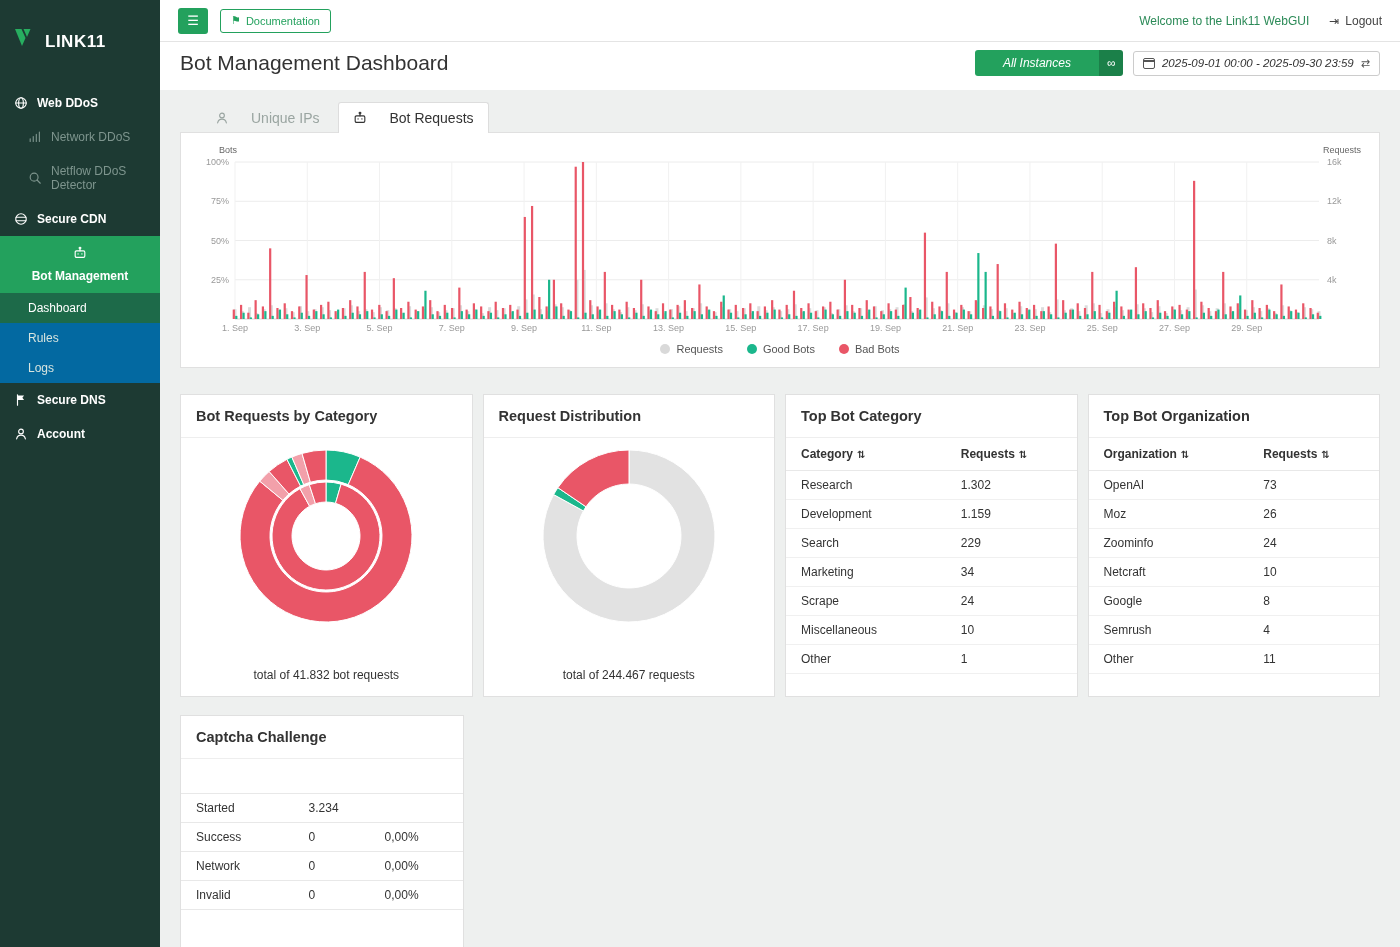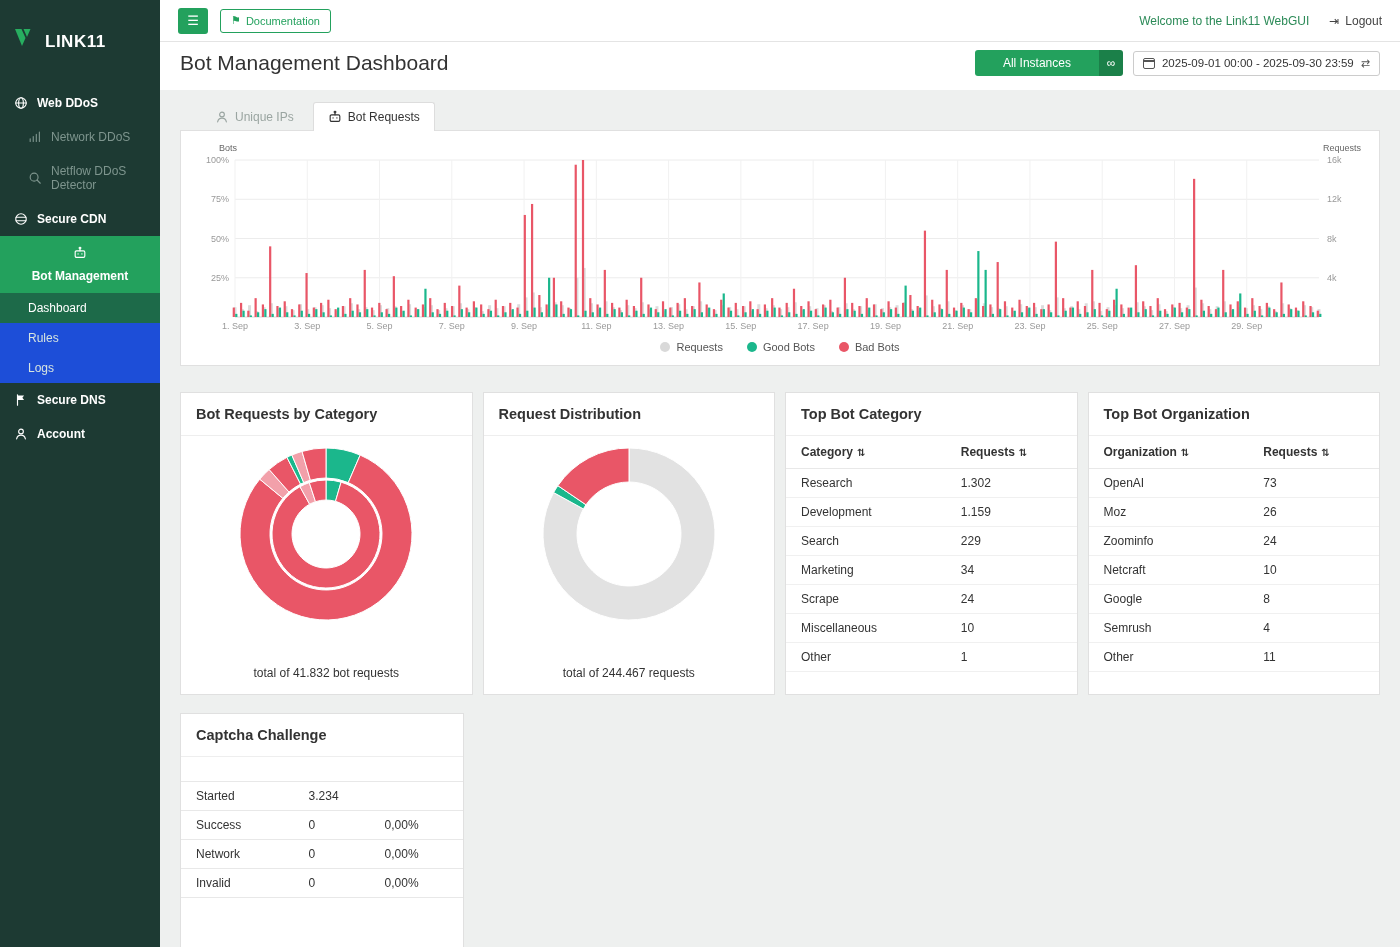--- a/index.html
+++ b/index.html
@@ -14,53 +14,53 @@
   
   .sidebar { width:160px; background:#1d3a33; flex-shrink:0; display:flex; flex-direction:column; }
   .logo { display:flex; align-items:flex-end; gap:7px; padding:28px 14px 34px; }
   .logo-text { font-size:17px; font-weight:bold; letter-spacing:.5px; color:#fff; }
   .nav-item { display:flex; align-items:center; gap:9px; padding:10px 14px; font-size:12px;
               color:#fff; font-weight:bold; cursor:pointer; }
   .nav-item.dim { color:#7e958e; font-weight:normal;padding-left:28px; }
   .nav-item.active { background:#23a15d; color:#fff;flex-direction:column; }
   .icn svg { width:14px; height:14px; display:block; fill:none; stroke:currentColor;
              stroke-width:1.3; stroke-linecap:round; stroke-linejoin:round; }
-  .submenu { background:#1d4ed8; }
+  .submenu { background:#0369a1; }
   .submenu-item { padding:8px 14px 8px 28px; font-size:12px; color:#d7e4df; cursor:pointer; }
   .submenu-item.active { background:#1d6a49; color:#fff; }
 
   
   .main { flex:1; display:flex; flex-direction:column; min-width:0; }
   .topbar { height:42px; background:#fff; border-bottom:1px solid #e4e4e4;
             display:flex; align-items:center; padding:0 18px; gap:12px; flex-shrink:0; }
   .hamburger-btn { width:30px; height:26px; background:#23a15d; border:none; border-radius:3px;
                    color:#fff; font-size:13px; display:flex; align-items:center; justify-content:center; cursor:pointer; }
   .doc-btn { height:24px; padding:0 10px; background:#fff; border:1px solid #23a15d; border-radius:3px;
              color:#23a15d; font-size:11px; display:flex; align-items:center; gap:5px; cursor:pointer; }
   .topbar-right { margin-left:auto; display:flex; align-items:center; gap:20px; }
   .welcome { color:#2b8a57; font-size:12px; }
   .logout { color:#444; font-size:12px; display:flex; gap:6px; align-items:center; cursor:pointer; }
 
   .page-head { background:#fff; display:flex; align-items:center; justify-content:space-between;
                padding:8px 20px 14px; flex-shrink:0; }
   .page-title { font-size:21px; font-weight:normal; color:#333; margin:0; }
-  .head-controls { display:flex; gap:10px; align-items:center; }
+  .head-controls { display:flex; gap:10px; align-items:center;font-style:italic; }
   .instances-btn { display:flex; cursor:pointer; }
   .instances-main { background:#23a15d; color:#fff; font-size:12px; padding:6px 28px; border-radius:3px 0 0 3px; }
   .instances-caret { background:#1b8049; color:#fff; width:24px; display:flex; align-items:center;
                      justify-content:center; border-radius:0 3px 3px 0; font-size:12px; }
   .date-range { background:#fff; border:1px solid #ccc; border-radius:3px; display:flex; align-items:center;
                 gap:7px; padding:5px 9px; font-size:11.5px; color:#333; cursor:pointer; }
   .cal { width:12px; height:11px; border:1.2px solid #555; border-radius:2px; position:relative; }
   .cal:before { content:''; position:absolute; top:1.5px; left:0; right:0; height:2px; background:#555; }
   .swap-glyph { color:#555; font-size:11px; }
 
   .content { flex:1; min-height:0; padding:0 20px; overflow:hidden; }
   .tabs { display:flex; gap:4px; padding-top:12px; margin-left:20px; margin-bottom:-1px; position:relative; z-index:2; }
-  .tab { display:flex; align-items:center; gap:6px; font-size:12px; padding:7px 14px; color:#9aa5a1;
+  .tab { display:flex; align-items:center; gap:22px; font-size:14px; padding:7px 14px; color:#9aa5a1;
          cursor:pointer; border:1px solid transparent; border-bottom:none; border-radius:3px 3px 0 0; }
   .tab.active { background:#fff; border-color:#ddd; color:#333; }
 
   .chart-card { background:#fff; border:1px solid #e0e0e0; }
   .chart-area { padding:10px 16px 0; }
   .legend { display:flex; justify-content:center; gap:24px; padding:4px 0 12px; font-size:11px; color:#555; }
   .legend-item { display:flex; align-items:center; cursor:pointer; }
   .legend-dot { width:10px; height:10px; border-radius:50%; display:inline-block; margin-right:6px; }
 
   .cards-row { display:flex; gap:10px; margin-top:26px; }
@@ -69,21 +69,21 @@
   .donut-wrap { padding:10px 0 2px; display:flex; justify-content:center; }
   .donut-caption { text-align:center; font-size:12px; color:#333; padding:2px 0 14px;margin-top:40px; }
 
   .data-table { width:100%; border-collapse:collapse; font-size:12px; }
   .data-table th { text-align:left; padding:9px 15px; border-bottom:1px solid #e8e8e8; font-weight:bold; cursor:pointer; }
   .data-table td { padding:7px 15px; border-bottom:1px solid #f0f0f0; }
   .data-table th:nth-child(2), .data-table td:nth-child(2) { width:45%; }
   .sort-icon { color:#333; font-size:10px; margin-left:4px; }
 
   .captcha-card { width:calc((100% - 66px)/4); flex:none; height:300px; margin-top:18px; }
-  .captcha-table { width:100%; border-collapse:collapse; font-size:12px; margin-top:24px;padding-left:8px; }
+  .captcha-table { width:100%; border-collapse:collapse; font-size:12px; margin-top:34px;padding-left:8px; }
   .captcha-table td { padding:7px 15px; border-top:1px solid #e8e8e8; }
   .captcha-table tr:last-child td { border-bottom:1px solid #e8e8e8; }
   .captcha-table td:nth-child(1){ width:40%; } .captcha-table td:nth-child(2){ width:27%; }
 
   svg text { font-family:"Liberation Sans","DejaVu Sans",sans-serif; }
 </style>
 </head>
 <body>
 
 <div class="app">

